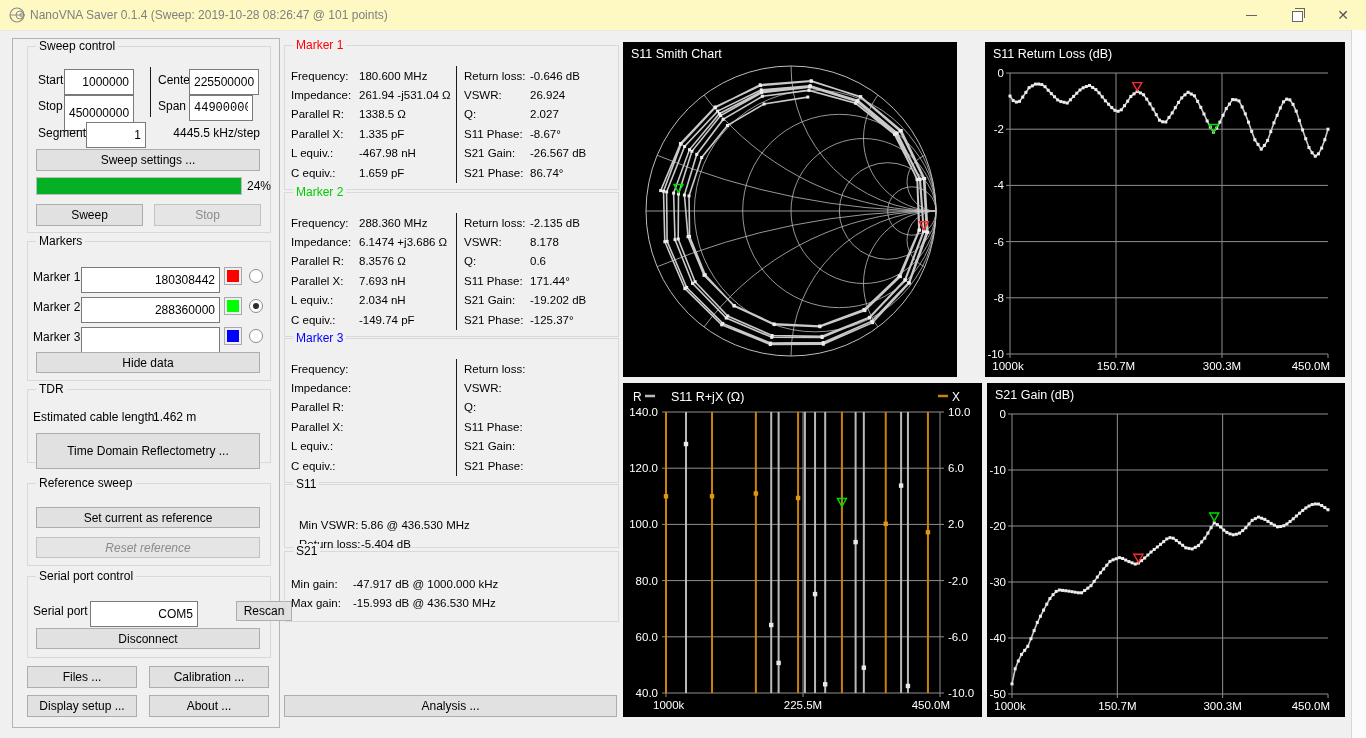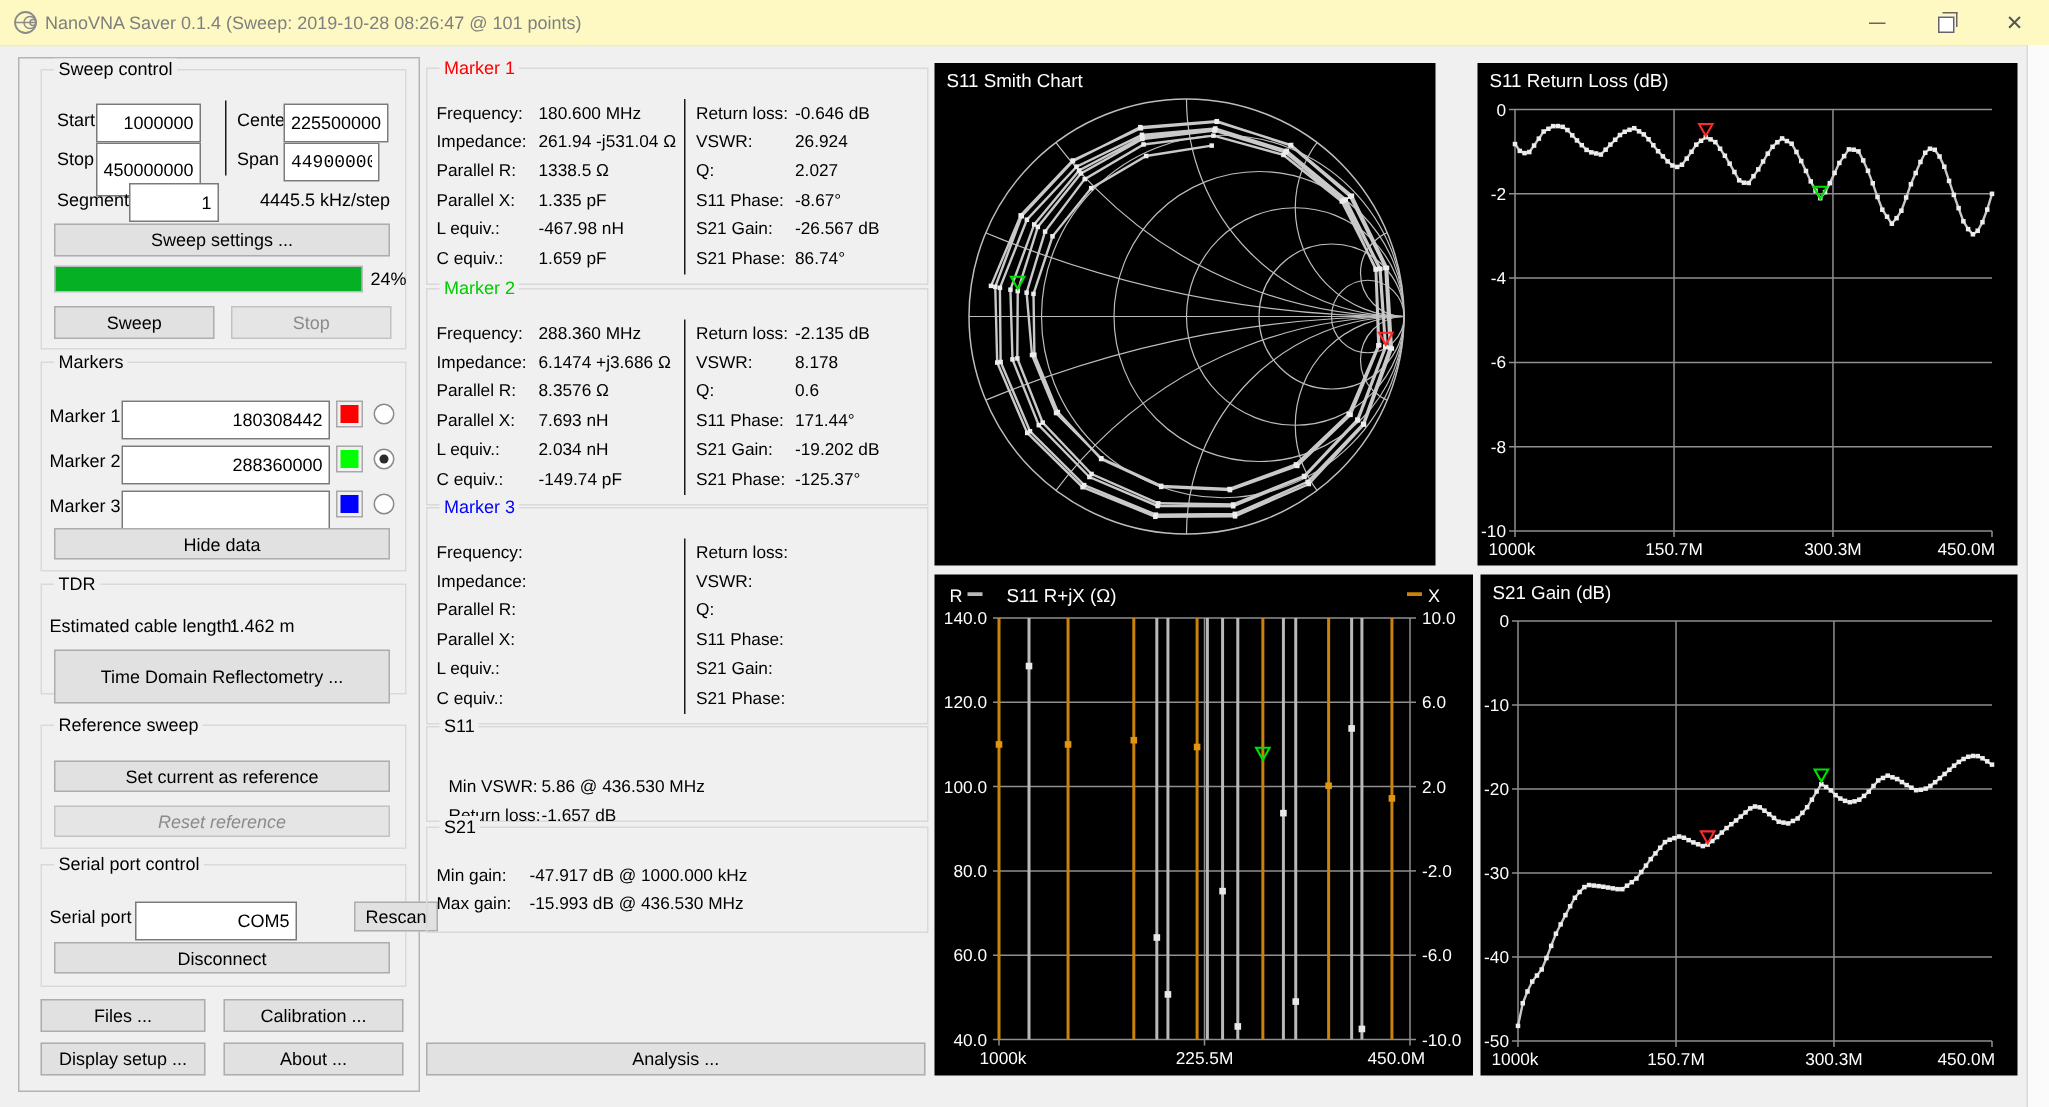--- a/index.html
+++ b/index.html
@@ -311,21 +311,21 @@
 
 <div class="gb" style="left:284px;top:484px;width:333px;height:62px;">
   <span class="gb-title">S11</span>
   <div class="kcol" style="left:14px;top:18px;margin-top:12px;">
     <div class="kv">
         <span class="kl" style="width:62px;">Min VSWR:</span>
         <span class="kd">5.86 @ 436.530 MHz</span>
       </div>
     <div class="kv">
         <span class="kl" style="width:62px;">Return loss:</span>
-        <span class="kd">-1.657 dB</span>
+        <span class="kd">-5.404 dB</span>
       </div>
   </div>
 </div>
 
 <div class="gb" style="left:284px;top:551px;width:333px;height:69px;">
   <span class="gb-title">S21</span>
   <div class="kcol" style="left:6px;top:22px;">
     <div class="kv">
         <span class="kl" style="width:62px;">Min gain:</span>
         <span class="kd">-47.917 dB @ 1000.000 kHz</span>

